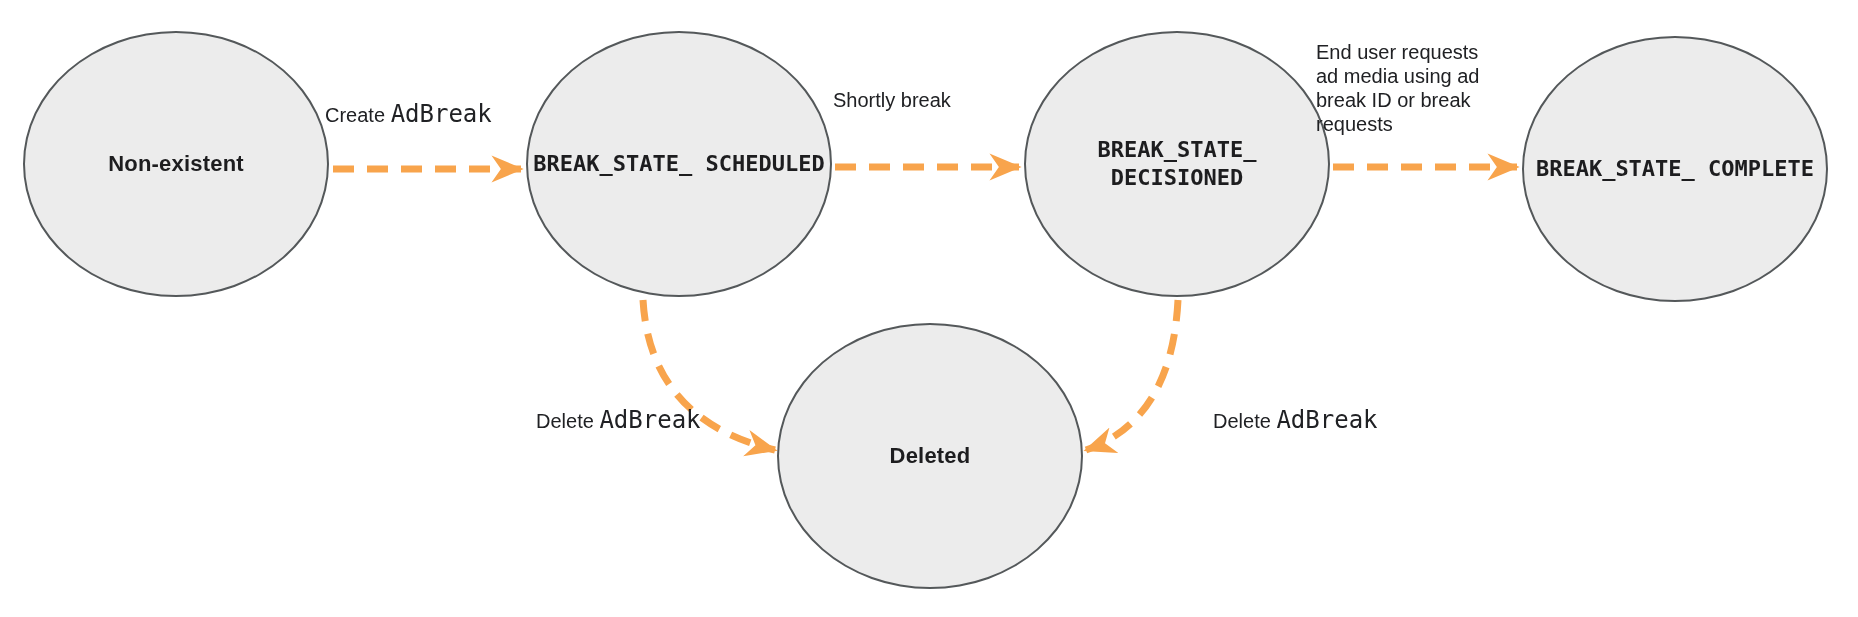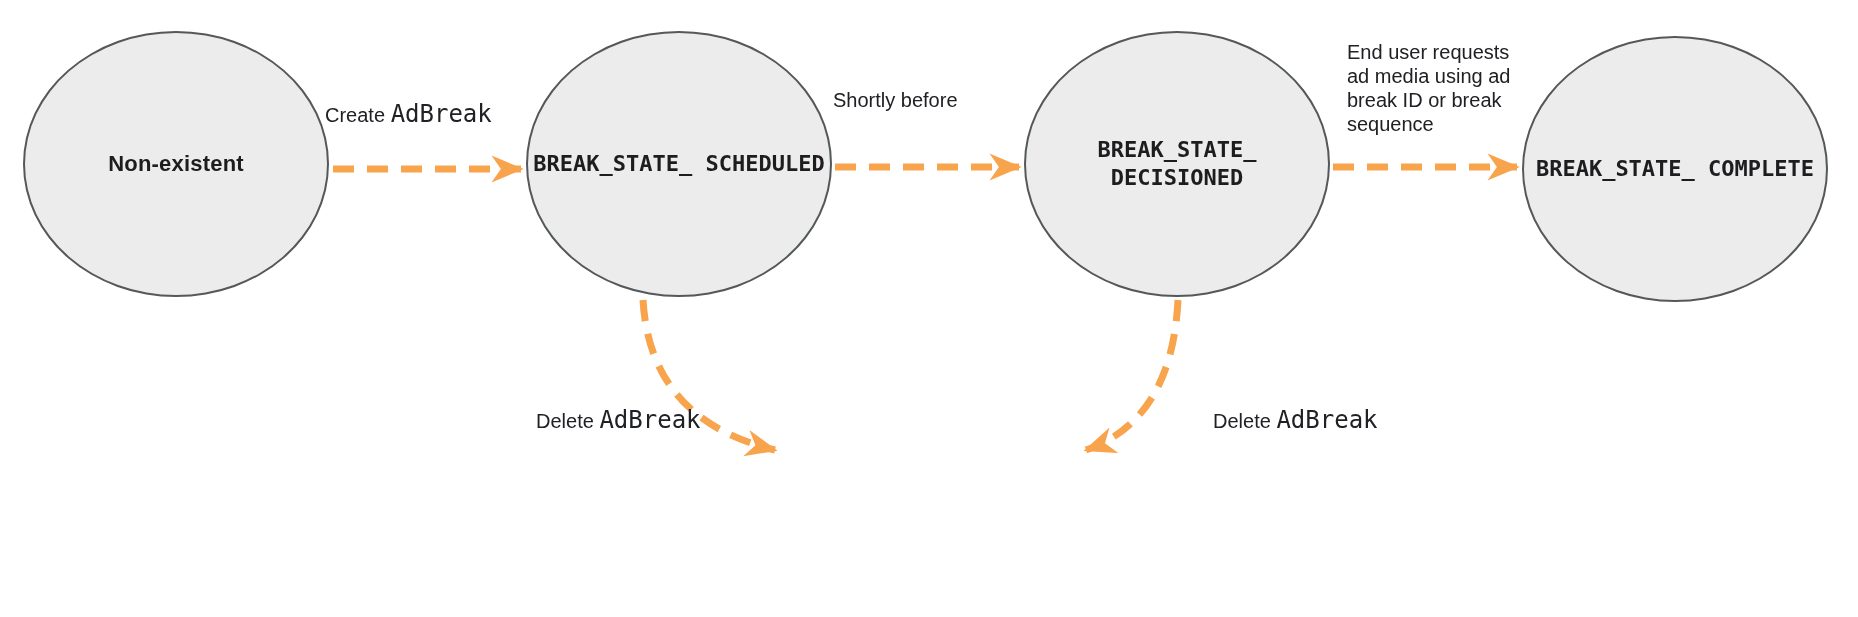--- a/index.html
+++ b/index.html
@@ -64,21 +64,21 @@
   .edge-label .plain { margin-right: 0.28em; margin-left: 28px; }
   .edge-label .code,
   .edge-label .code-line {
     font-family: "DejaVu Sans Mono", monospace;
     font-size: 24px;
   }
   .edge-label .line { display: block; }
 
   .label-create       { left: 297px;  top: 102px; }
   .label-decision     { left: 833px;  top: 88px;  }
-  .label-complete     { left: 1347px; top: 40px;  }
+  .label-complete     { left: 1316px; top: 40px;  }
   .label-delete-left  { left: 508px;  top: 408px; }
   .label-delete-right { left: 1185px; top: 408px; }
 </style>
 </head>
 <body>
 
 <div class="stage">
 
   <svg class="arrow-layer" viewBox="0 0 1858 617" xmlns="http://www.w3.org/2000/svg" aria-hidden="true">
     <defs>
@@ -116,34 +116,37 @@
     </span>
   </div>
 
   <div class="node node-complete">
     <span class="label-mono">
       <span class="line">BREAK_STATE_</span>
       <span class="line">COMPLETE</span>
     </span>
   </div>
 
+  <div class="node node-deleted">
+    <span class="label-sans">Deleted</span>
+  </div>
 
   <div class="edge-label label-create">
     <span class="plain">Create</span><span class="code">AdBreak</span>
   </div>
 
   <div class="edge-label label-decision">
-    <span class="line">Shortly before</span>
+    <span class="line">Shortly break</span>
   </div>
 
   <div class="edge-label label-complete">
     <span class="line">End user requests</span>
     <span class="line">ad media using ad</span>
     <span class="line">break ID or break</span>
-    <span class="line">sequence</span>
+    <span class="line">requests</span>
   </div>
 
   <div class="edge-label label-delete-left">
     <span class="plain">Delete</span><span class="code">AdBreak</span>
   </div>
 
   <div class="edge-label label-delete-right">
     <span class="plain">Delete</span><span class="code">AdBreak</span>
   </div>
 

